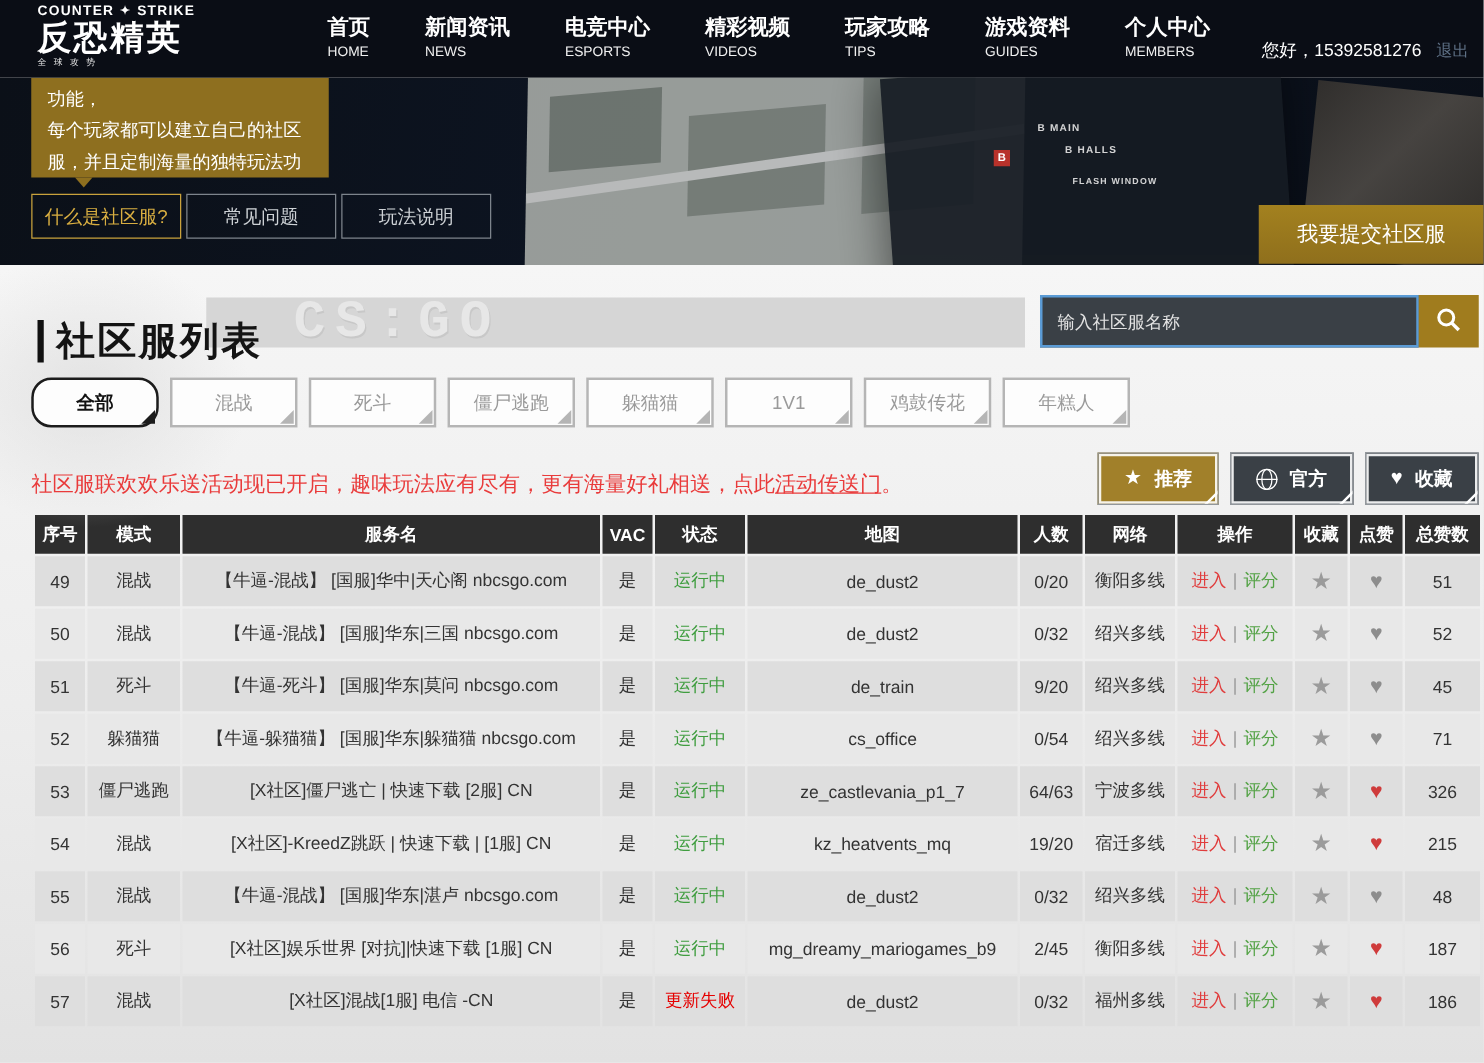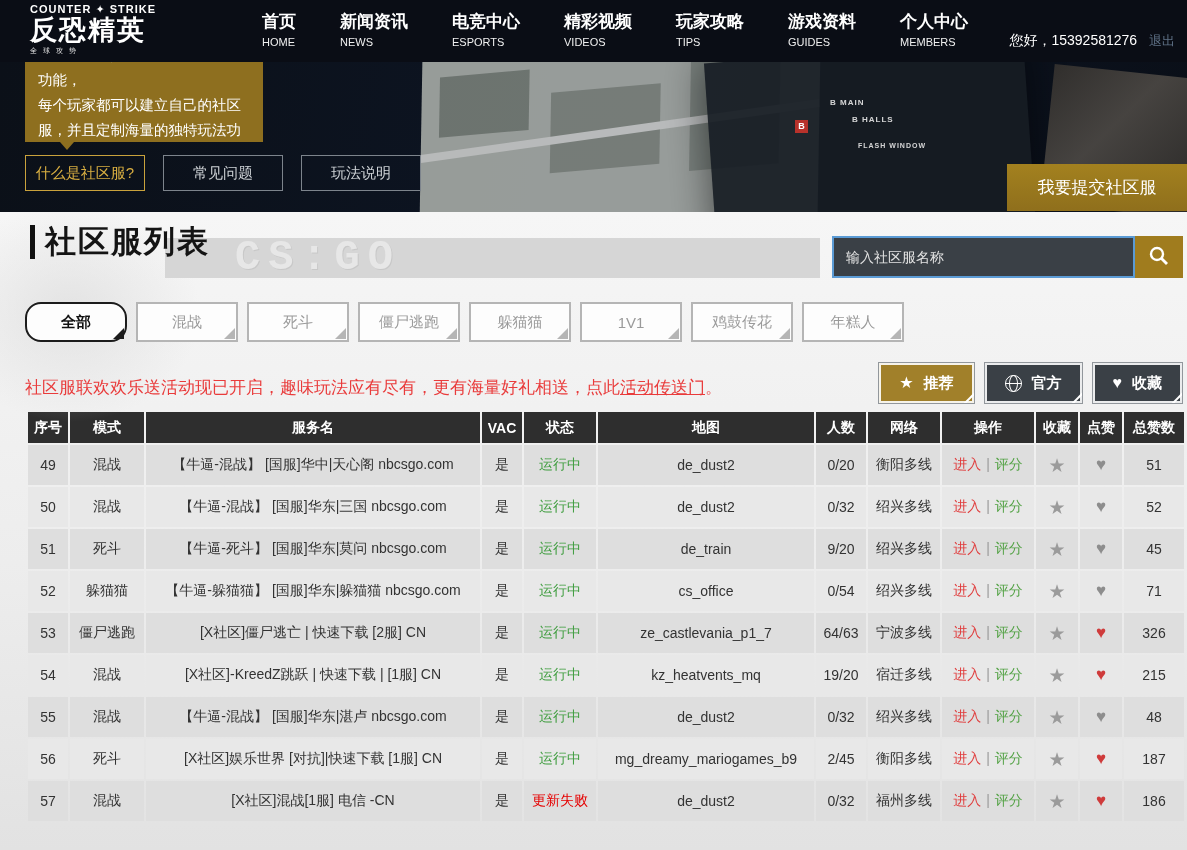--- a/index.html
+++ b/index.html
@@ -34,32 +34,32 @@
   .ml0 { left:450px; top:36px; }
   .ml1 { left:472px; top:53px; }
   .ml2 { left:478px; top:80px; font-size:7px; }
   .map-marker { position:absolute; left:415px; top:58px; width:13px; height:13px; background:#b8322b; color:#fff; font-size:9px; font-weight:bold; text-align:center; line-height:13px; }
   .crates { position:absolute; right:-20px; top:10px; width:160px; height:140px; background:linear-gradient(130deg,#3a3631 0%,#55504a 40%,#2e2b27 100%); opacity:.8; transform:rotate(6deg); }
 
   .tooltip { position:absolute; left:25px; top:0; width:238px; height:80px; background:#8e6f1f; color:#fff; padding:0 13px; overflow:hidden; z-index:5; }
   .tooltip-inner { margin-top:-19px; font-size:14.5px; line-height:25px; }
   .tooltip-ptr { position:absolute; left:60px; top:80px; width:0; height:0; border-left:7px solid transparent; border-right:7px solid transparent; border-top:8px solid #8e6f1f; z-index:5; }
 
-  .hero-btns { position:absolute; left:25px; top:93px; display:flex; gap:18px; z-index:5; }
+  .hero-btns { position:absolute; left:25px; top:93px; display:flex; gap:4px; z-index:5; }
   .hero-btn { width:120px; height:36px; background:transparent; border:1px solid #7d848c; color:#ced2d6; font-size:15px; cursor:pointer; font-family:inherit; }
   .hero-btn.primary { border-color:#c9a23c; color:#d8ae41; }
 
   .submit-btn { position:absolute; right:0; top:90px; width:180px; height:47px; background:linear-gradient(180deg,#a3811f,#8f6f1c); color:#fff; font-size:17px; border:none; cursor:pointer; font-family:inherit; z-index:6;margin-top:12px; }
 
   
   .content { position:relative; height:638px; background:linear-gradient(180deg,#f6f6f6 0%,#ededed 55%,#e2e2e2 100%); }
   .content::before { content:""; position:absolute; left:-60px; top:-10px; width:260px; height:220px; background:radial-gradient(closest-side,#d8d8d8,transparent); opacity:.6; }
 
   .list-header { position:relative; height:86px; }
-  .title-wrap { position:absolute; left:30px; top:9px; display:flex; align-items:center; z-index:2; }
+  .title-wrap { position:absolute; left:30px; top:40px; display:flex; align-items:center; z-index:2; }
   .title-bar { width:5px; height:34px; background:#111; margin-right:10px; }
   .page-title { font-size:31px; font-weight:bold; color:#141414; letter-spacing:2px; }
   .watermark-strip { position:absolute; left:165px; top:26px; width:655px; height:40px; background:#d6d6d6; z-index:1; display:flex; align-items:center; }
   .watermark { font-size:42px; font-weight:bold; letter-spacing:8px; color:#e7e7e7; text-shadow:1px 1px 0 #c8c8c8; margin-left:70px; line-height:40px;font-family:Liberation Mono, monospace; }
 
   .search-wrap { position:absolute; left:832px; top:24px; display:flex; z-index:3; }
   .search-input { width:303px; height:42px; background:#3a4046; border:2px solid #5b9bd5; color:#f97316; font-size:14px; padding:0 12px; outline:none; font-family:inherit; }
   .search-input::placeholder { color:#e3e3e3; }
   .search-btn { width:48px; height:42px; background:#a07c1e; border:none; cursor:pointer; display:flex; align-items:center; justify-content:center; }
 

